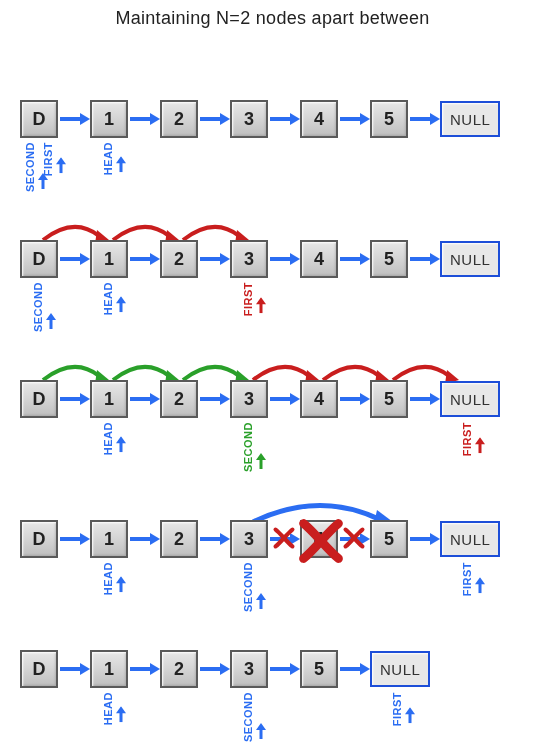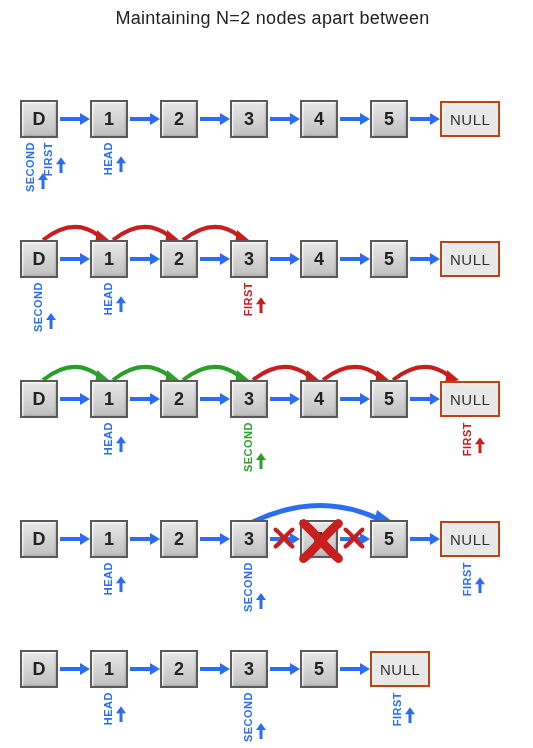--- a/index.html
+++ b/index.html
@@ -59,21 +59,21 @@
     position: absolute;
     left: 38px;
     top: 50%;
     transform: translateY(-50%);
     width: 32px;
     height: 16px;
   }
   .null-box {
     height: 32px;
     padding: 0 8px;
-    border: 2px solid #c2410c;
+    border: 2px solid #1d4ed8;
     background: #e8e8e8;
     box-shadow: inset 1px 1px 2px #fff;
     display: flex;
     align-items: center;
     font-size: 15px;
     color: #333;
     letter-spacing: 0.5px;
   }
   
   .plabel {

